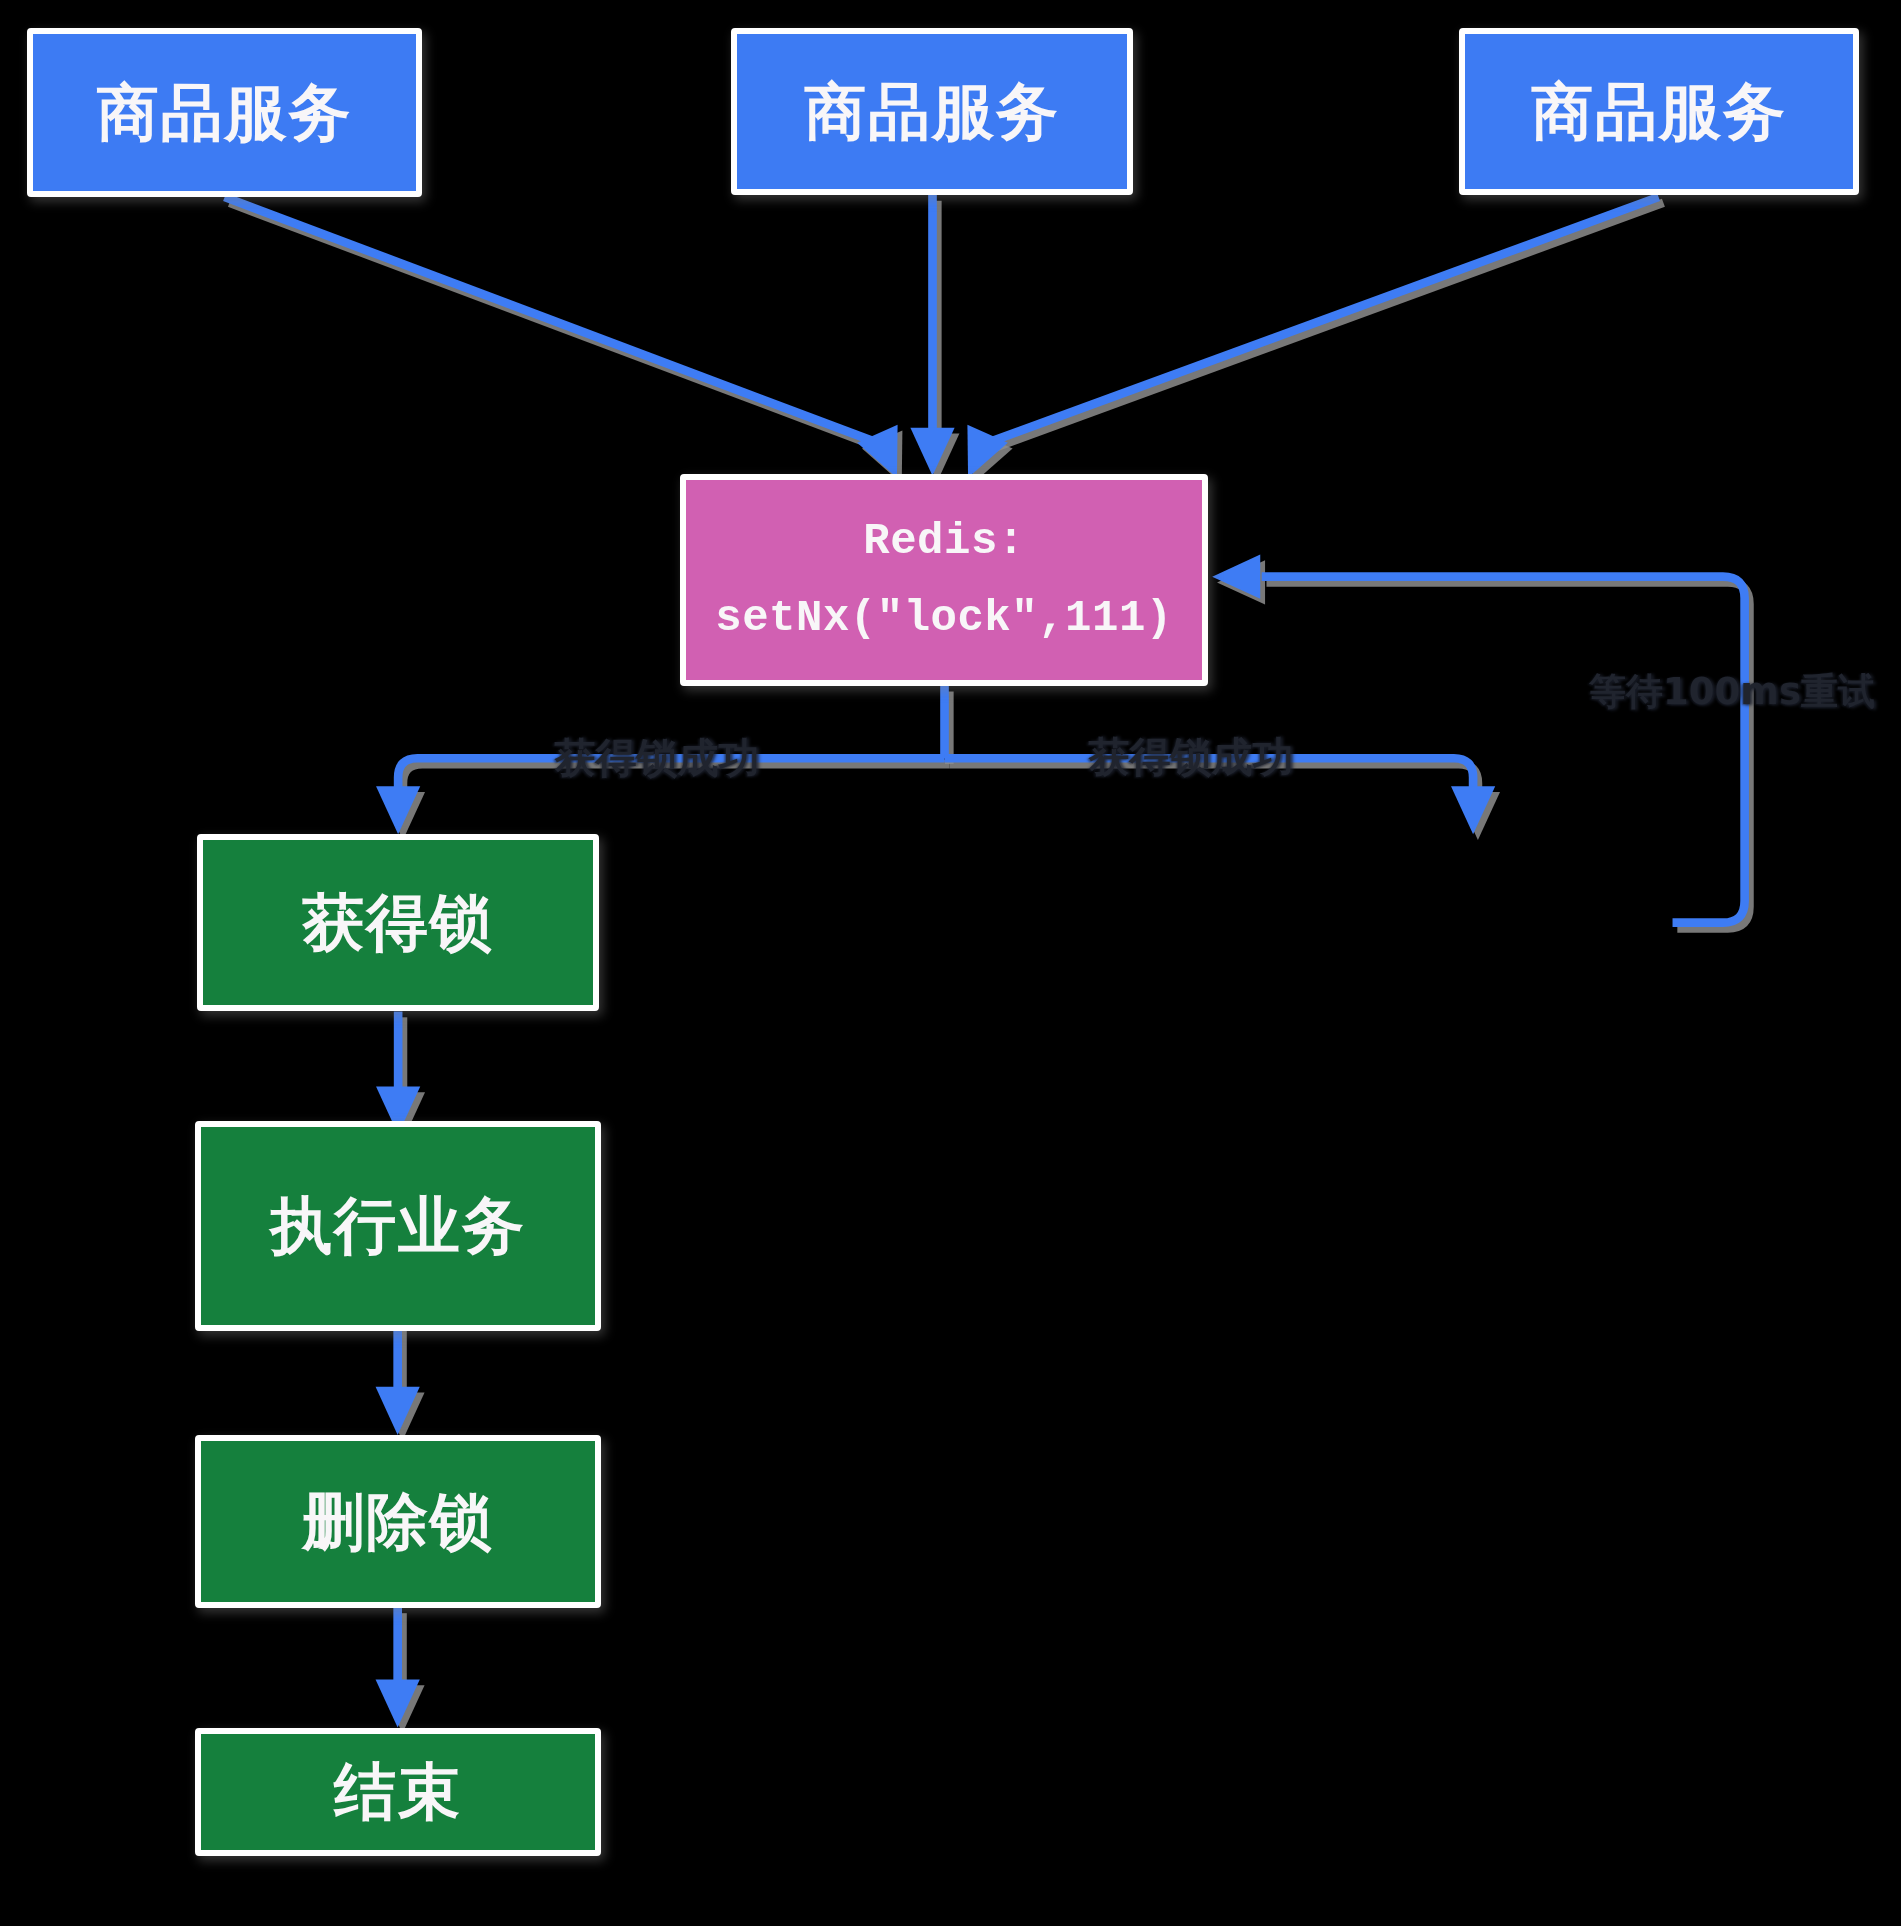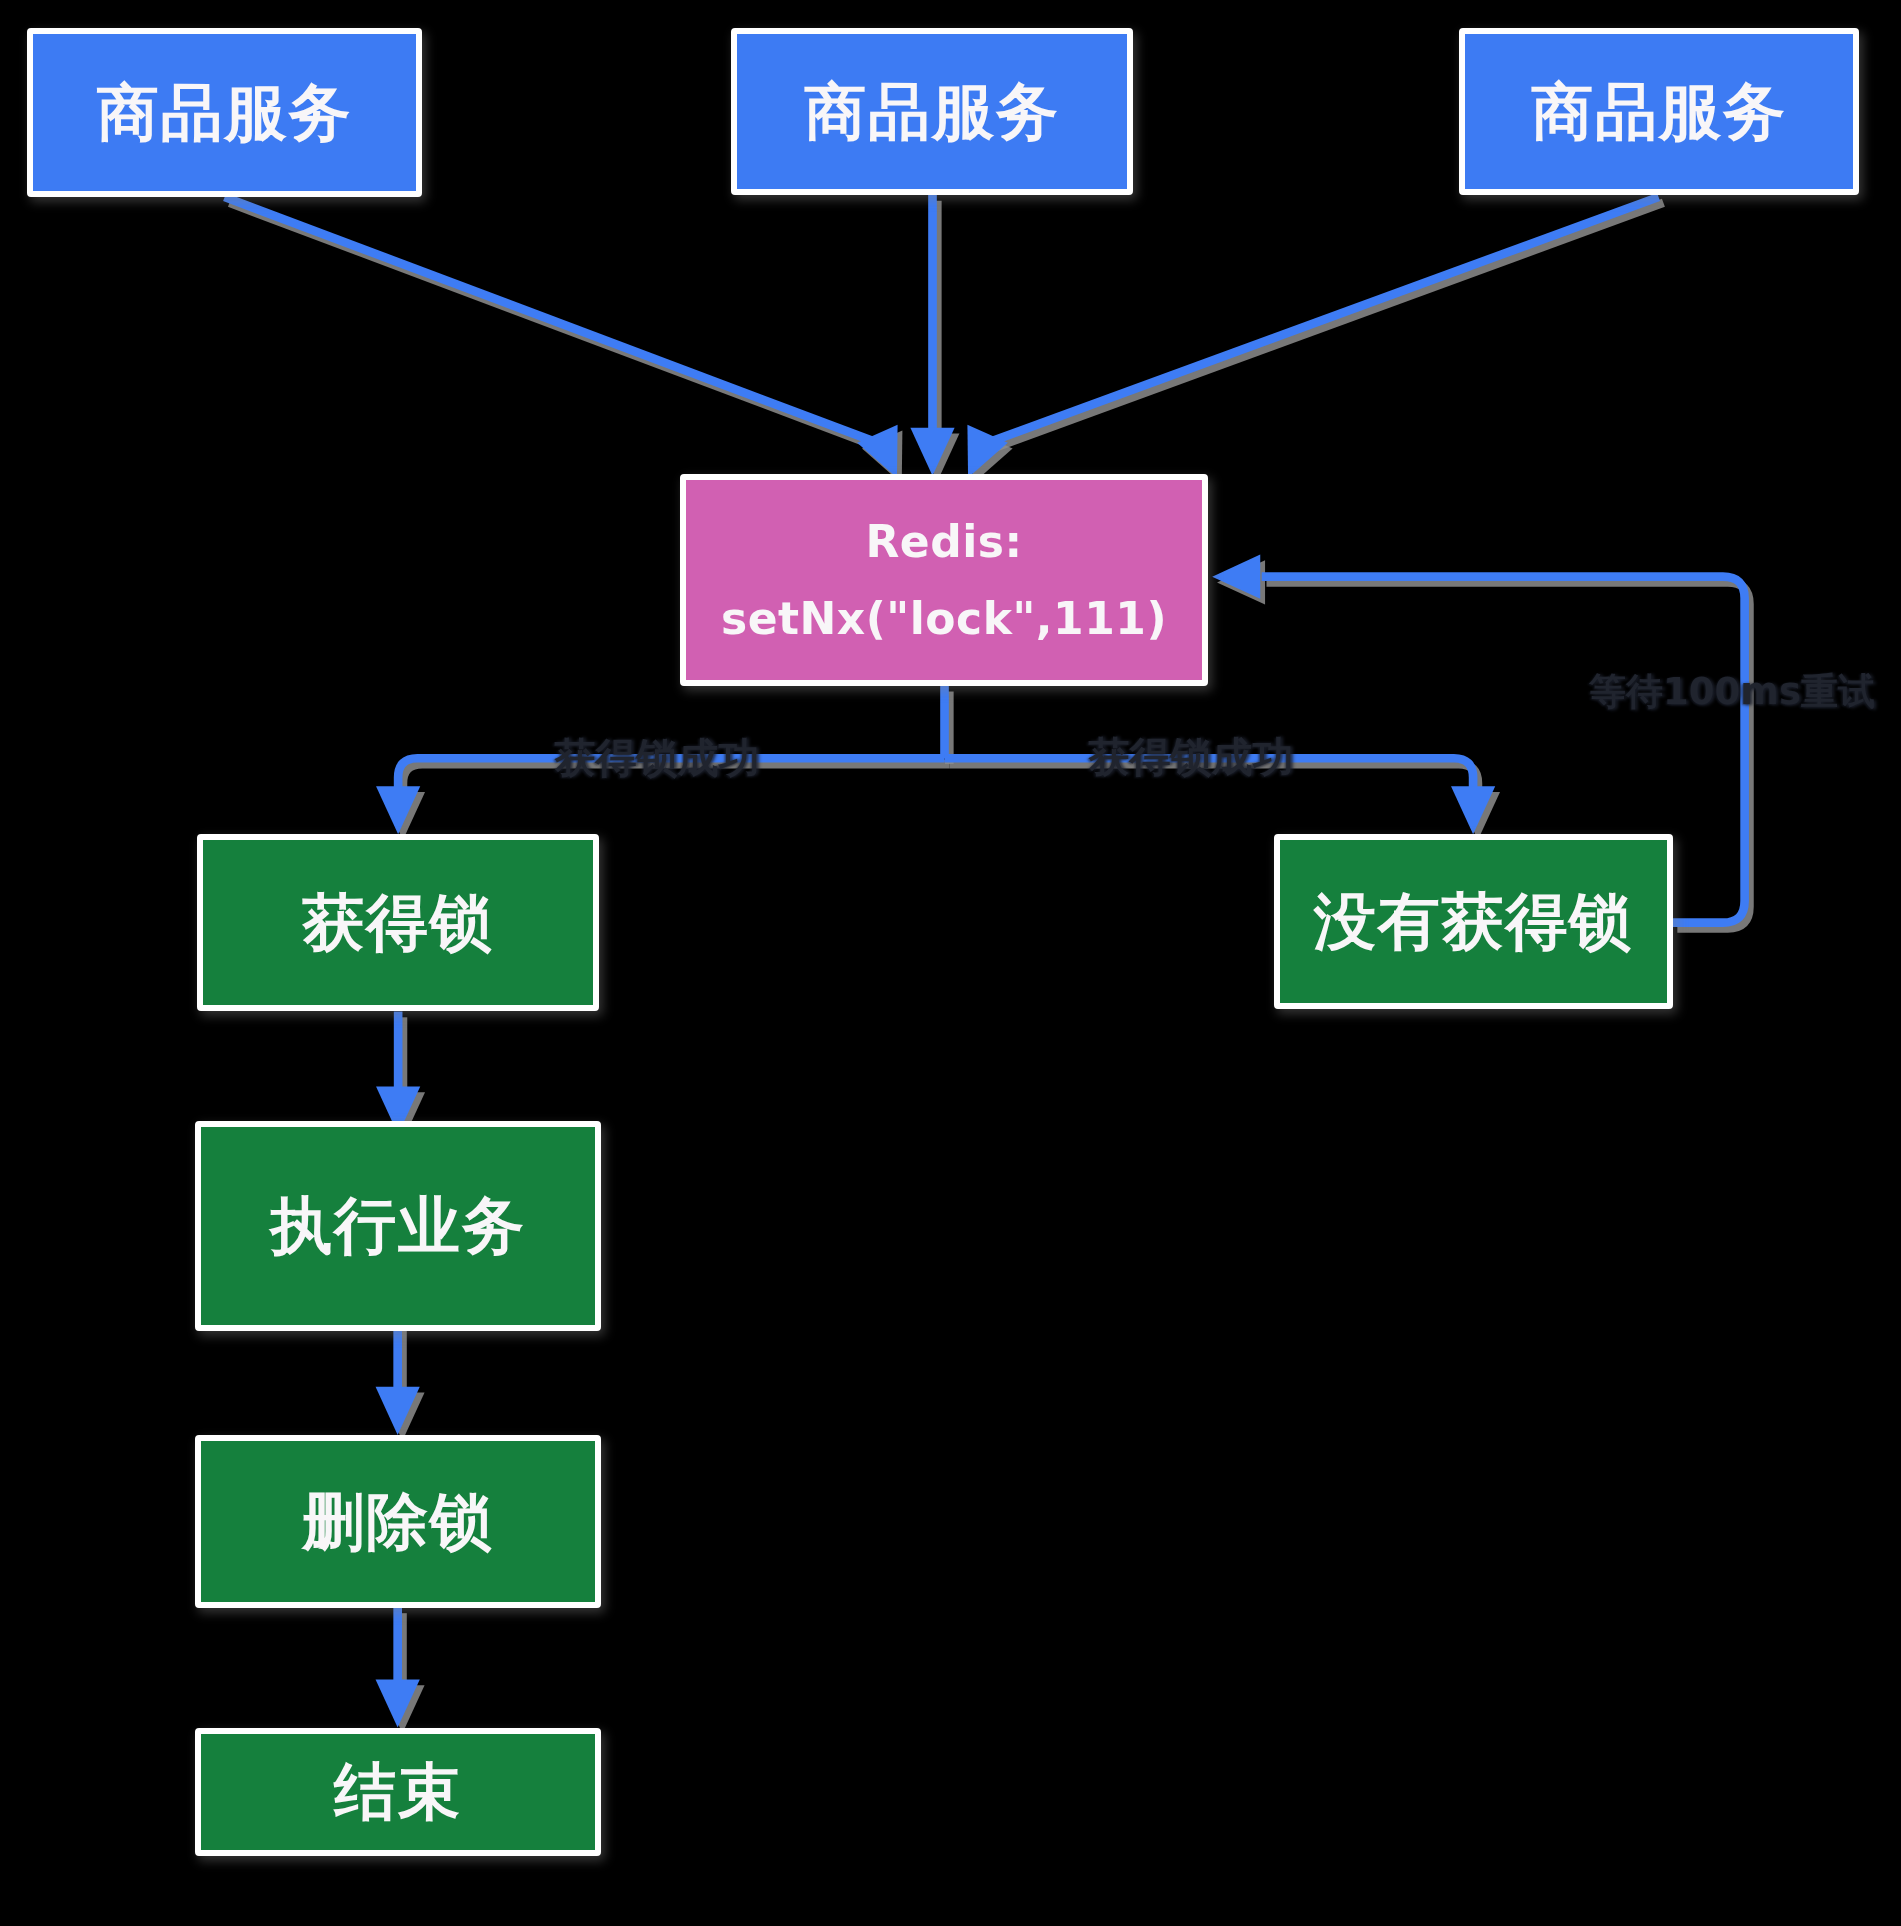--- a/index.html
+++ b/index.html
@@ -145,32 +145,29 @@
   </div>
 
   <div class="node service" style="left:731px; top:28px; width:402px; height:167px;">
     <span>商品服务</span>
   </div>
 
   <div class="node service" style="left:1459px; top:28px; width:400px; height:167px;">
     <span>商品服务</span>
   </div>
 
-  <div class="node redis" style="left:680px; top:474px; width:528px; height:212px;">
+  <div class="node redis" style="left:680px; top:474px; width:528px; height:212px;font-family:Liberation Mono, monospace;">
     <span>Redis:</span>
     <span>setNx("lock",111)</span>
   </div>
 
   <div class="node process" style="left:197px; top:834px; width:402px; height:177px;">
     <span>获得锁</span>
   </div>
 
-  <div class="node process" style="left:1274px; top:834px; width:399px; height:175px;">
-    <span>没有获得锁</span>
-  </div>
 
   <div class="node process" style="left:195px; top:1121px; width:406px; height:210px;">
     <span>执行业务</span>
   </div>
 
   <div class="node process" style="left:195px; top:1435px; width:406px; height:173px;">
     <span>删除锁</span>
   </div>
 
   <div class="node process" style="left:195px; top:1728px; width:406px; height:128px;">

